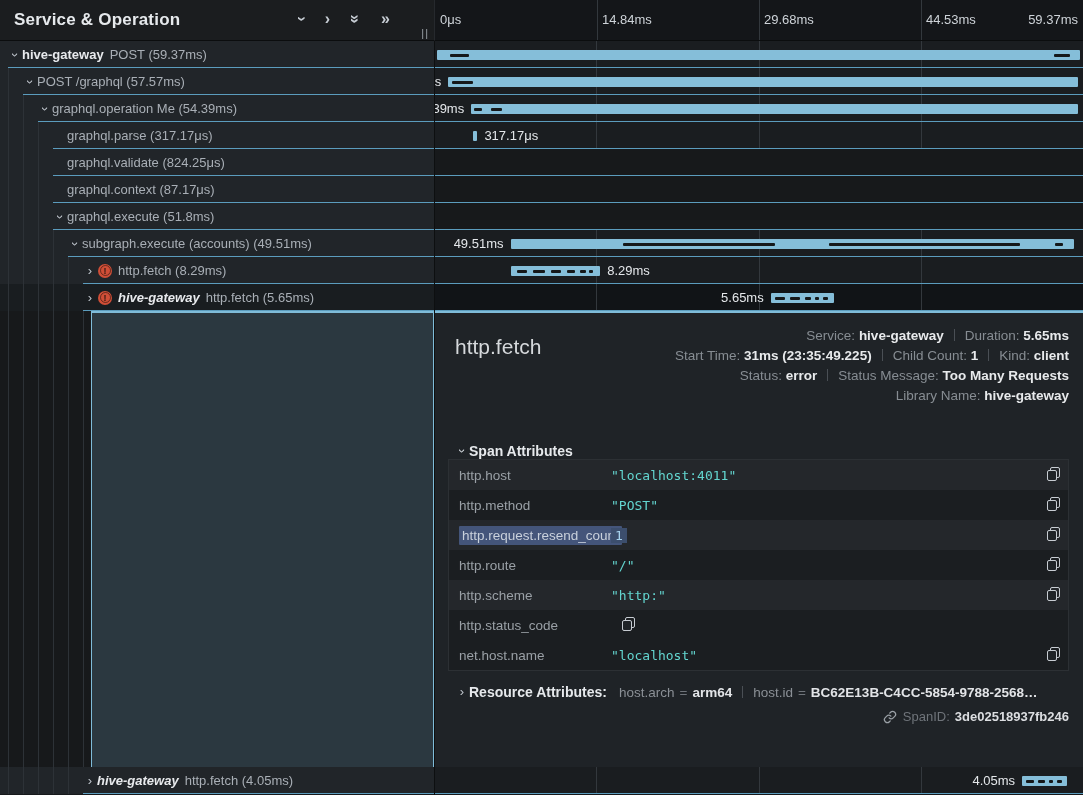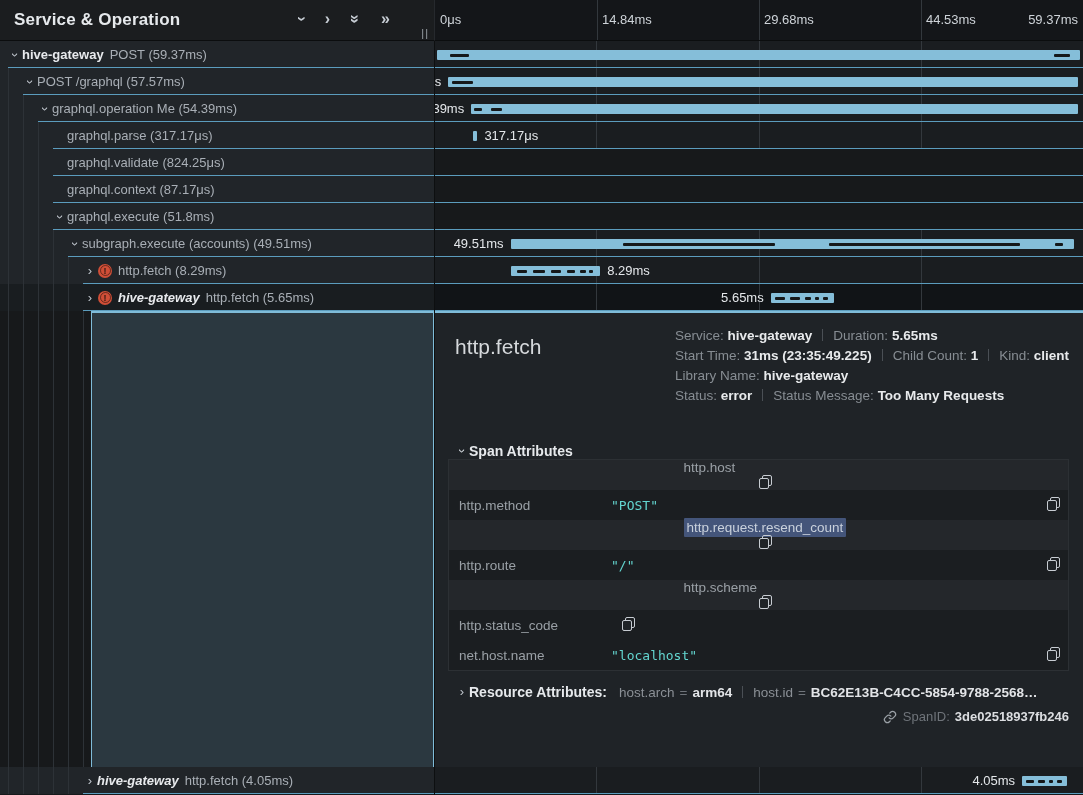--- a/index.html
+++ b/index.html
@@ -58,31 +58,31 @@
     position:absolute; left:91px; top:311px; width:343px; height:456px;
     background:#2b3840; border-top:2px solid #7fbcd9; border-left:1px solid #7fbcd9; border-right:1px solid #7fbcd9;
   }
   
   .detail {
     position:absolute; left:434px; top:311px; width:649px; height:456px;
     background:#1f2327; border-top:2px solid #7fbcd9; padding:15px 14px 0 14px; overflow:hidden; z-index:4;
   }
   .detail-head { position:relative; height:115px; }
   .detail-title { position:absolute; left:7px; top:7px; font-size:21px; color:#d5d8db; font-weight:normal; }
-  .meta { position:absolute; right:0; top:0; }
+  .meta { position:absolute; right:0; top:0; text-align:right; }
   .meta-line { margin-bottom:5px; font-size:13.5px; }
   .meta-label { color:#878d93; }
   .meta-value { color:#e8eaec; font-weight:bold; }
   .meta-sep { display:inline-block; width:1px; height:12px; background:#4a4f55; margin:0 10px; vertical-align:-1px; }
   .section-head { display:flex; align-items:center; padding-left:7px; cursor:pointer; }
   .section-head .chev { color:#cfd4da; }
   .section-title { font-size:14px; font-weight:bold; color:#e6e9ec; }
   .attr-table { border:1px solid #2c3034; }
   .attr-row { display:flex; align-items:center; height:30px; padding:0 8px 0 10px; }
-  .attr-row.alt-a { background:#24272b;flex-direction:column; }
+  .attr-row.alt-a { background:#24272b; }
   .attr-row.alt-b { background:#1b1e21; }
   .attr-key { width:152px; flex:none; color:#9aa0a6; font-size:13.5px; white-space:nowrap; }
   .attr-val { flex:1; font-family:"DejaVu Sans Mono", monospace; font-size:13px; white-space:nowrap; overflow:hidden; }
   .val-string { color:#63d5cf; }
   .val-number { color:#7d7ae8; }
   .hl-key { background:#44557a; color:#c9d1dc; padding:2px 3px; border-radius:1px; }
   .hl-val { background:#3c4e6d; color:#a8d4ef; padding:2px 4px; border-radius:1px; }
   .copy-btn { background:none; border:none; cursor:pointer; width:24px; flex:none; text-align:right; padding:0; }
   .resource-row { display:flex; align-items:center; margin-top:13px; padding-left:7px; font-size:13.5px; white-space:nowrap; overflow:hidden; }
   .res-title { font-size:14px; font-weight:bold; color:#e6e9ec; margin-right:12px; }
@@ -312,22 +312,22 @@
       <div class="guide" style="left:83px"></div>
     </div>
   <div class="sel-box"></div>
 
   <div class="detail">
     <div class="detail-head">
       <div class="detail-title">http.fetch</div>
       <div class="meta" id="meta">
           <div class="meta-line"><span class="meta-label">Service: </span><span class="meta-value">hive-gateway</span><span class="meta-sep"></span><span class="meta-label">Duration: </span><span class="meta-value">5.65ms</span></div>
           <div class="meta-line"><span class="meta-label">Start Time: </span><span class="meta-value">31ms (23:35:49.225)</span><span class="meta-sep"></span><span class="meta-label">Child Count: </span><span class="meta-value">1</span><span class="meta-sep"></span><span class="meta-label">Kind: </span><span class="meta-value">client</span></div>
+          <div class="meta-line"><span class="meta-label">Status: </span><span class="meta-value">error</span><span class="meta-sep"></span><span class="meta-label">Status Message: </span><span class="meta-value">Too Many Requests</span></div>
           <div class="meta-line"><span class="meta-label">Library Name: </span><span class="meta-value">hive-gateway</span></div>
-          <div class="meta-line"><span class="meta-label">Status: </span><span class="meta-value">error</span><span class="meta-sep"></span><span class="meta-label">Status Message: </span><span class="meta-value">Too Many Requests</span></div>
         </div>
     </div>
     <div class="section-head">
       <span class="chev rot90">›</span>
       <span class="section-title">Span Attributes</span>
     </div>
     <div class="attr-table" id="attr-table">
   <div class="attr-row alt-a">
     <div class="attr-key">http.host</div>
     <div class="attr-val"><span class="val-string">"localhost:4011"</span></div>

